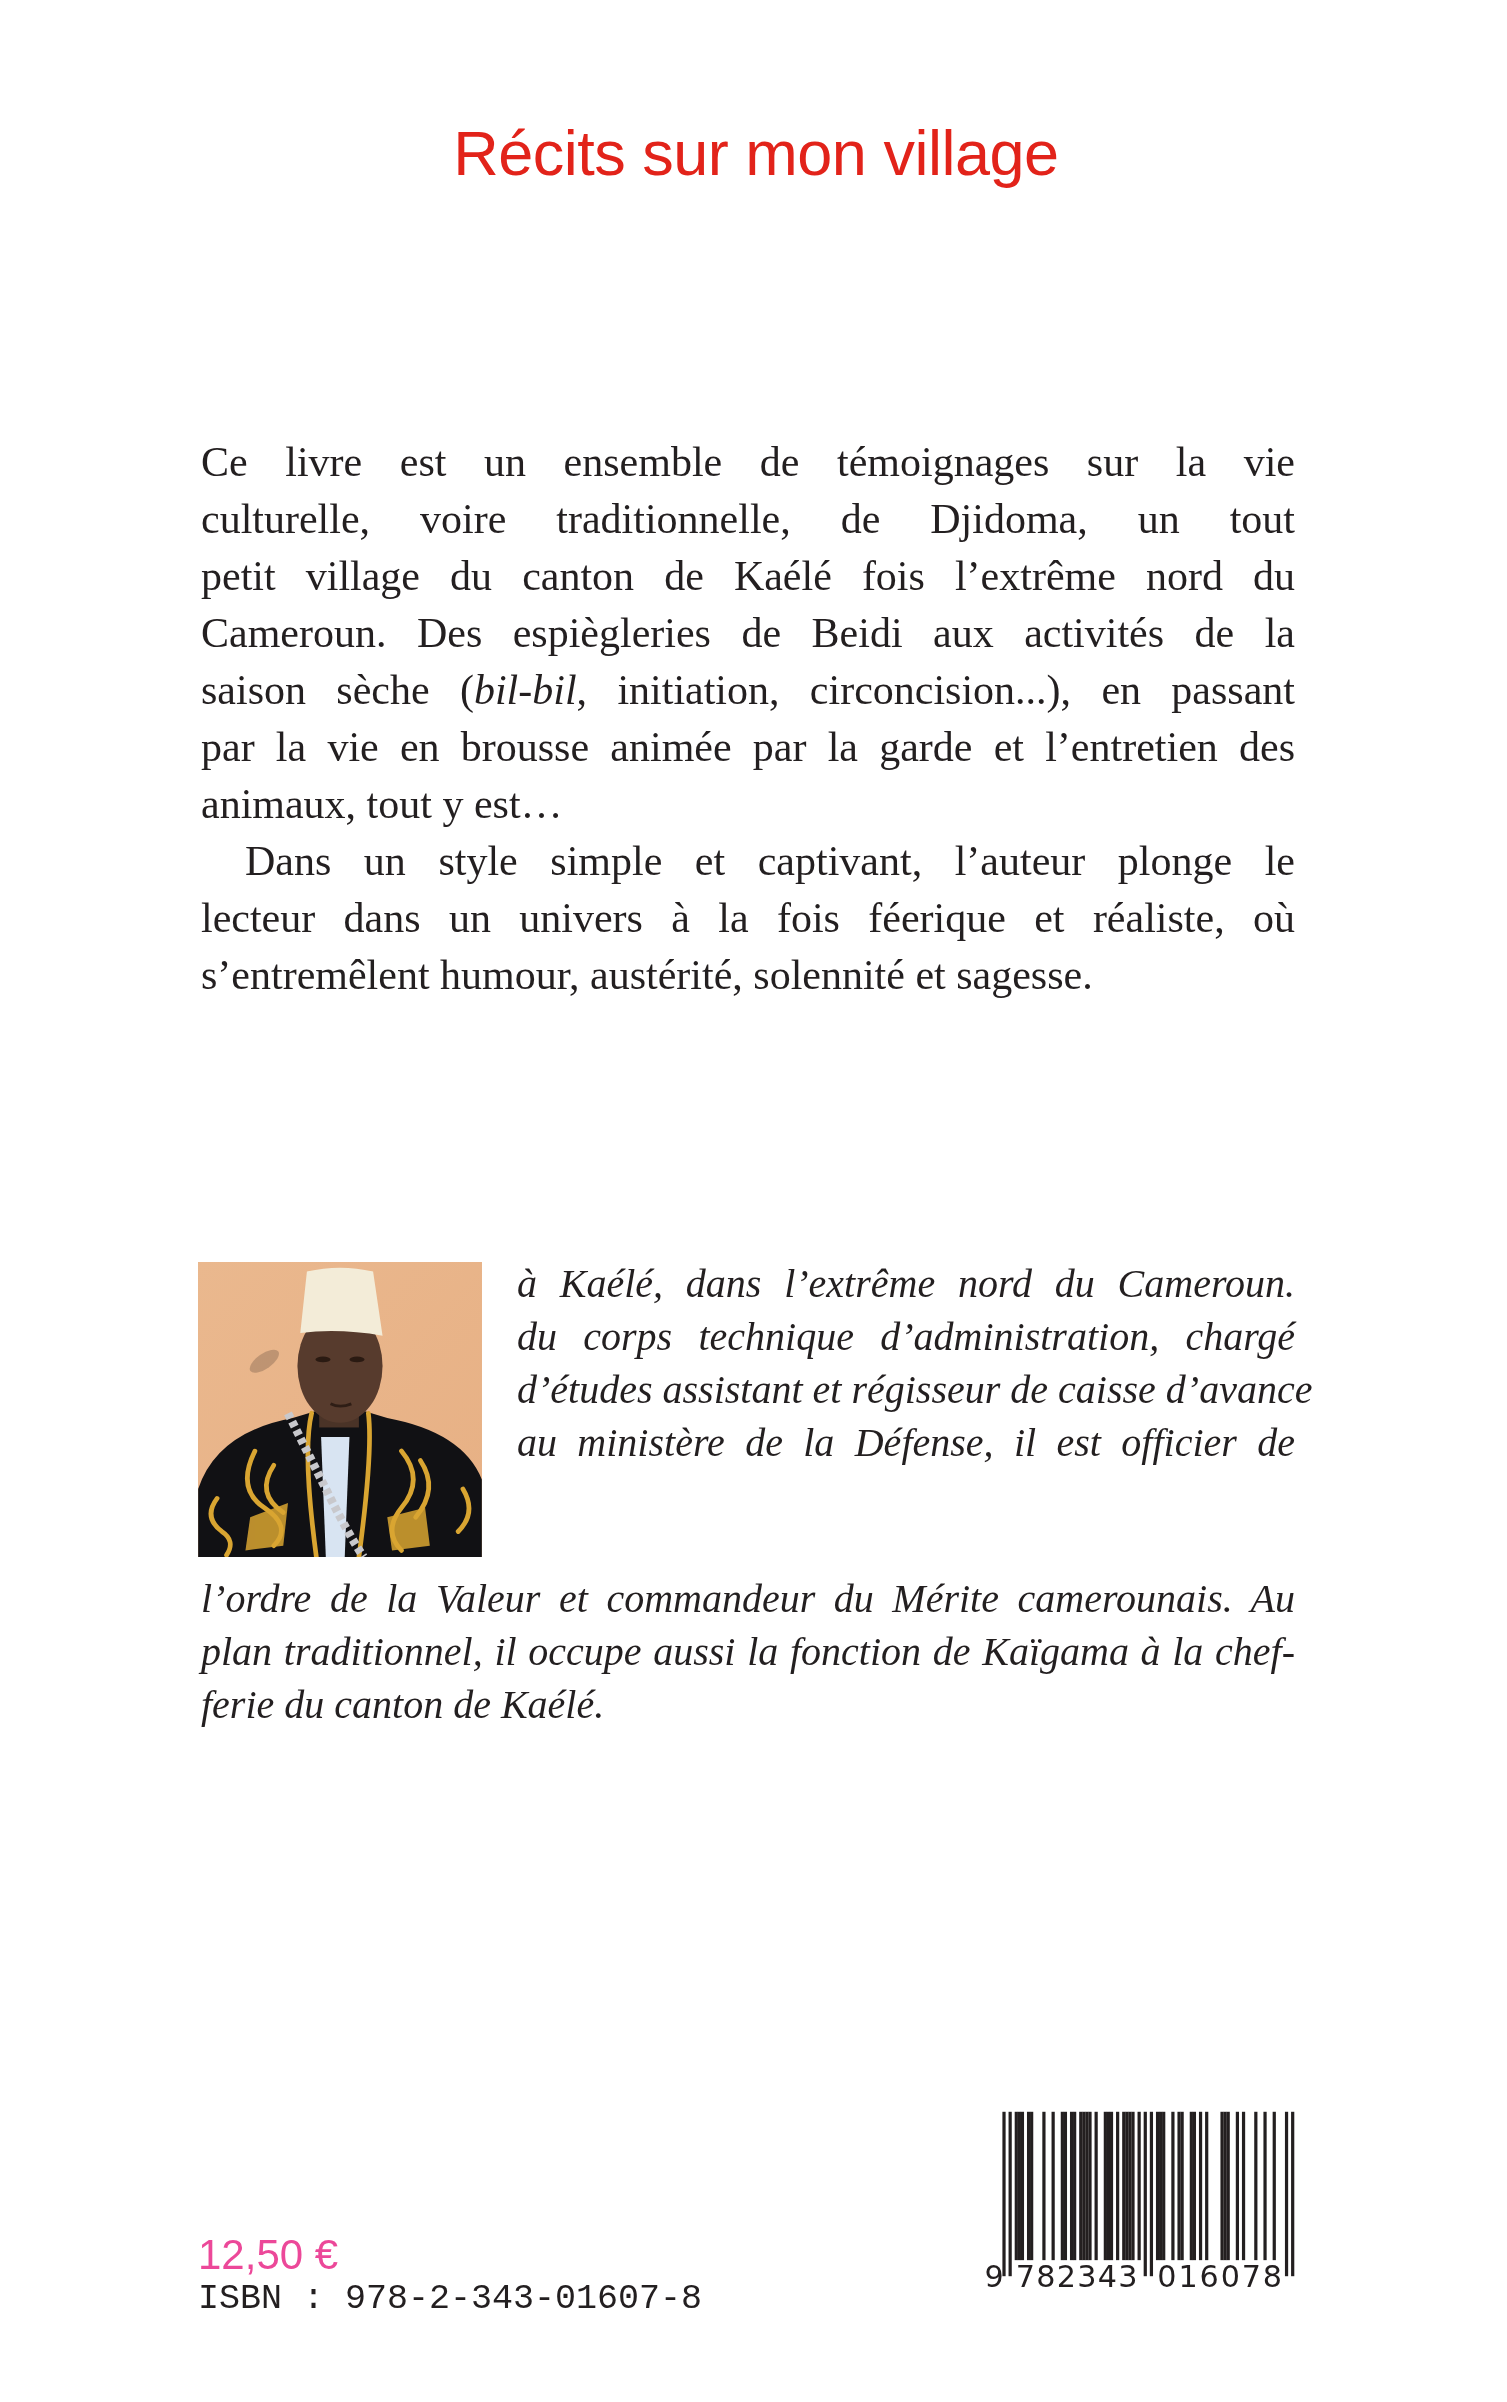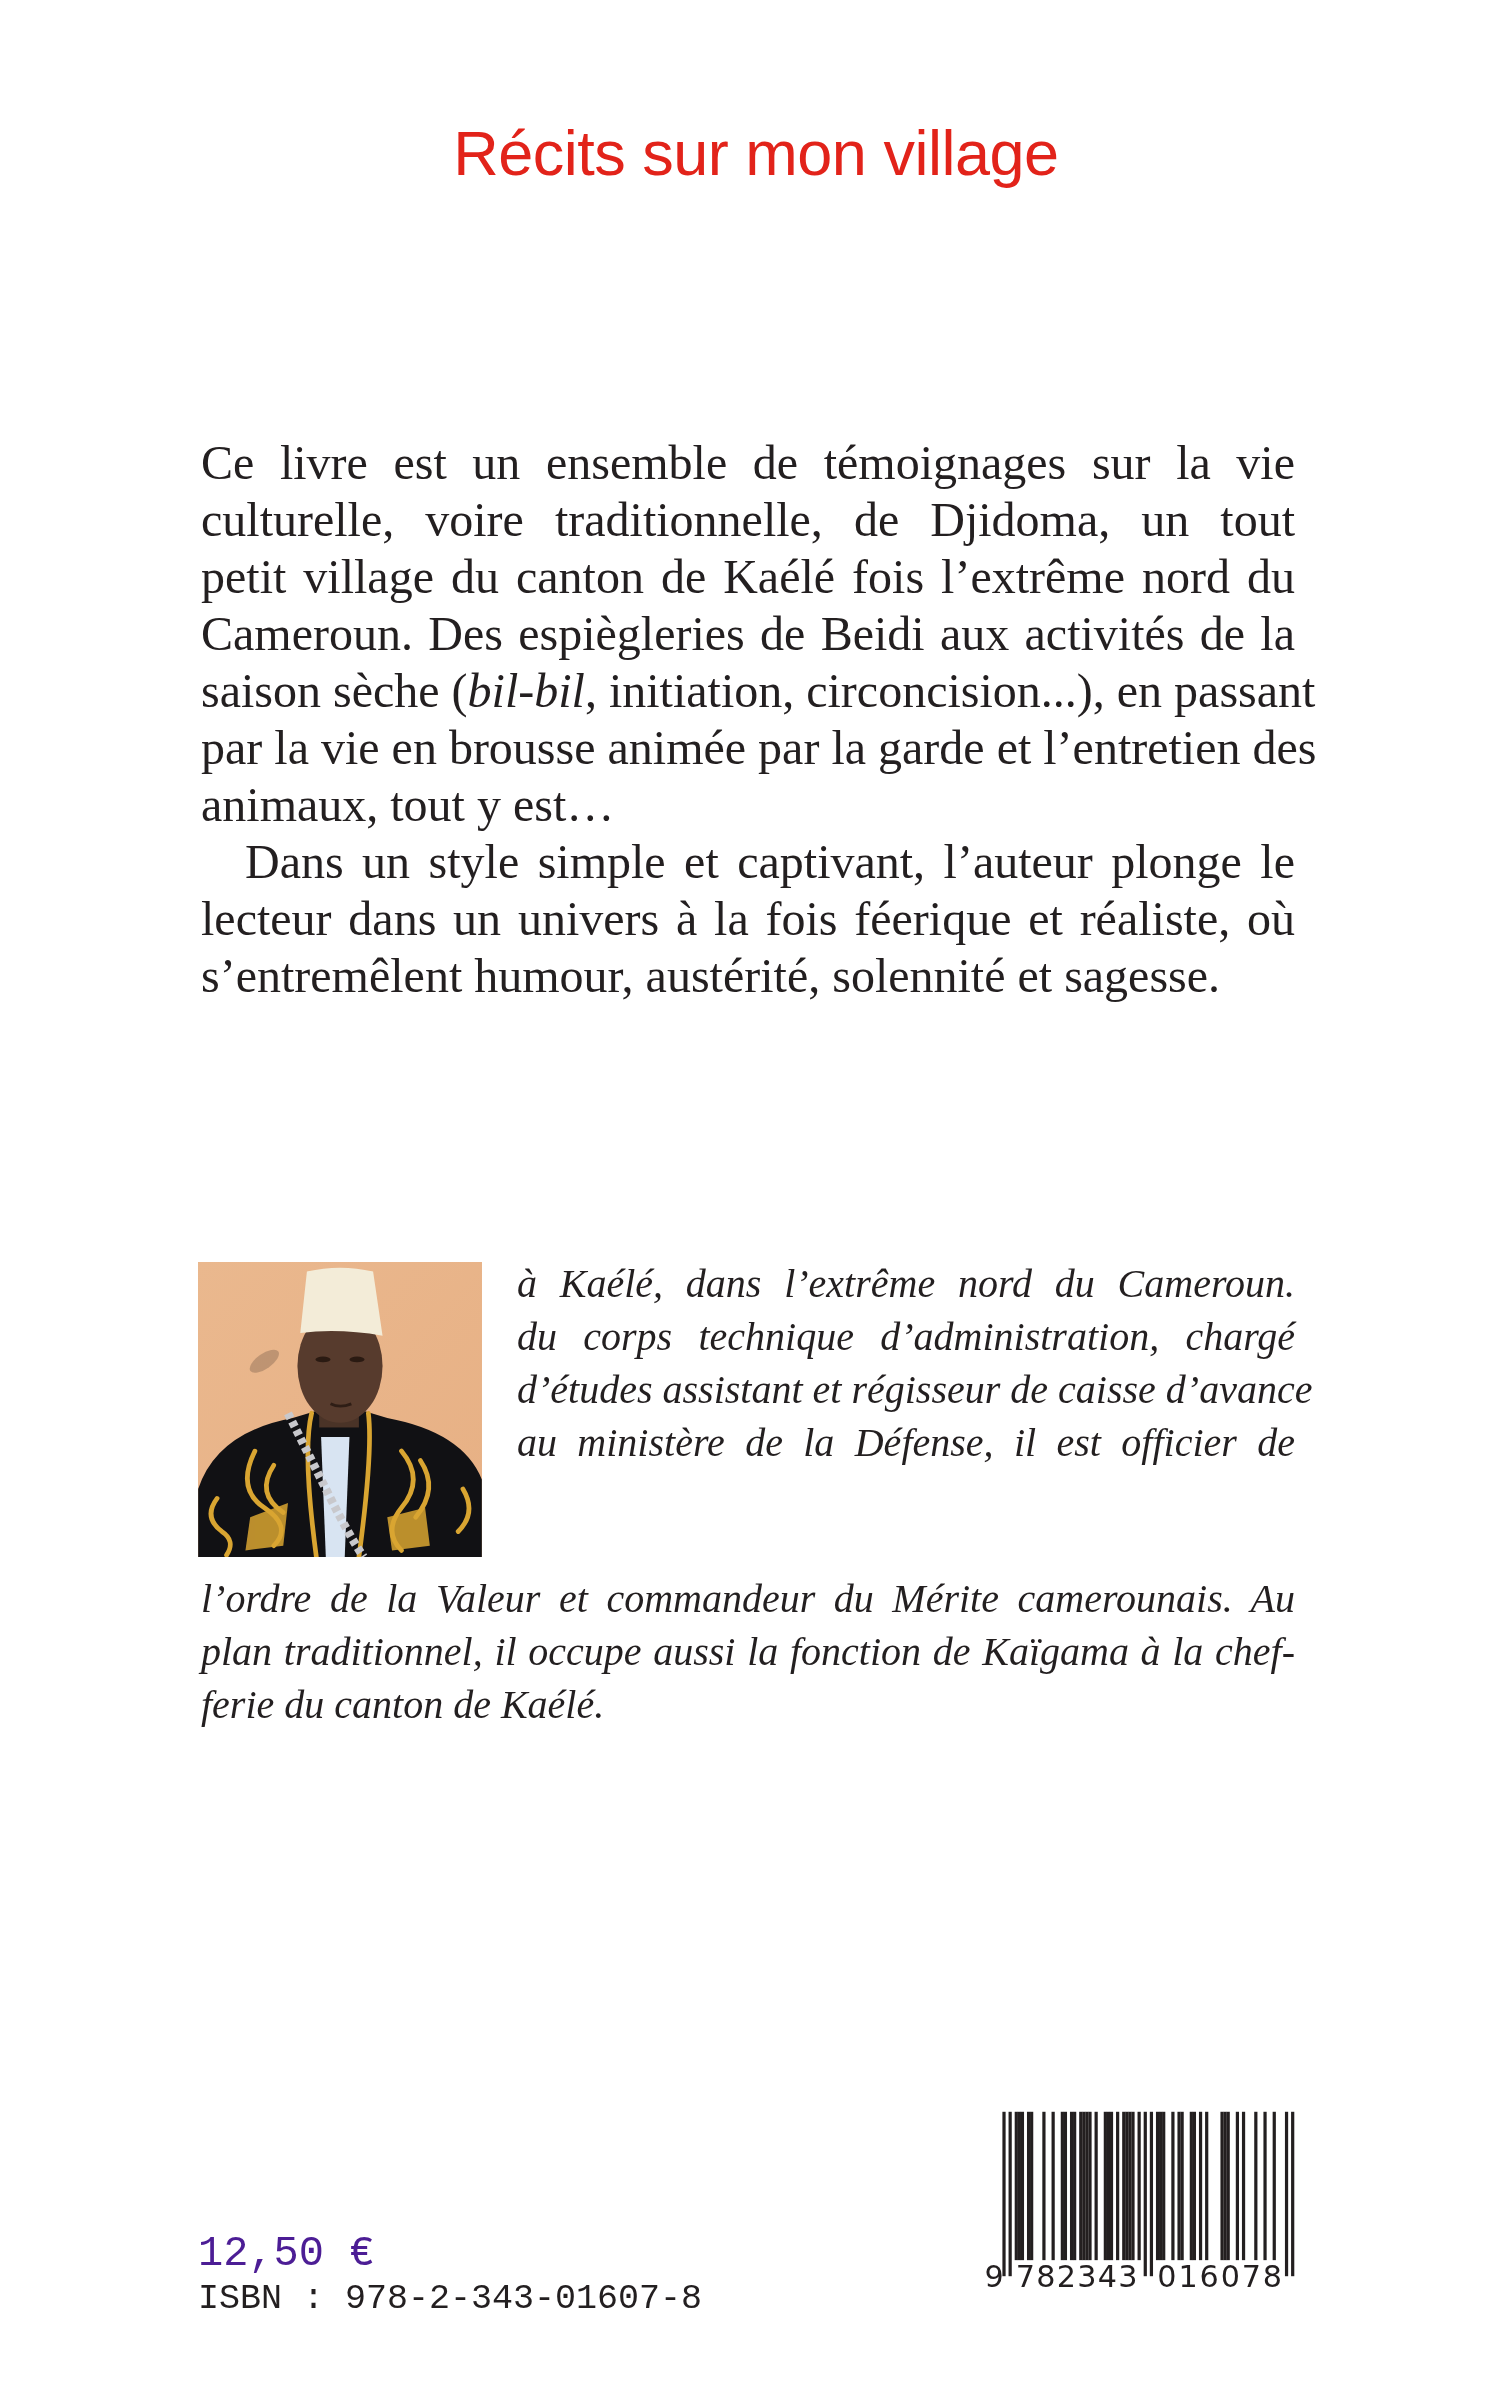--- a/index.html
+++ b/index.html
@@ -5,21 +5,21 @@
   html, body { margin: 0; padding: 0; background: #ffffff; }
   body { width: 1508px; height: 2403px; position: relative; overflow: hidden; }
   .title {
     position: absolute; left: 0; width: 1508px; top: 115px;
     text-align: center; font-family: "Liberation Sans", sans-serif;
     font-size: 63px; line-height: 76px; color: #e2231a; letter-spacing: -0.5px;
     padding-left: 1.9px;
   }
   .blurb {
     position: absolute; left: 201px; width: 1094px; top: 434px;
-    font-family: "Liberation Serif", serif; font-size: 48px; line-height: 57px;
+    font-family: "Liberation Serif", serif; font-size: 42px; line-height: 57px;
     color: #231f20;
   }
   .line {
     display: block; height: 57px; white-space: nowrap;
     text-align: justify; text-align-last: justify;
   }
   .line.last { text-align-last: left; }
   .line.indent { padding-left: 44px; }
   .photo {
     position: absolute; left: 198px; top: 1262px; width: 284px; height: 295px;
@@ -29,21 +29,21 @@
     position: absolute; font-family: "Liberation Serif", serif; font-style: italic;
     font-size: 40px; line-height: 53px; color: #231f20;
   }
   .bio .bl { display: block; height: 53px; white-space: nowrap; text-align: justify; text-align-last: justify; }
   .bio .bl.last { text-align-last: left; }
   .bio b { font-weight: bold; }
   .bio-top { left: 517px; width: 778px; top: 1257px; }
   .bio-bottom { left: 201px; width: 1094px; top: 1572px; }
   .price {
     position: absolute; left: 198px; top: 2232px;
-    font-family: Liberation Mono, monospace; font-size: 42px; line-height: 45px; color: #4c1d95;
+    font-family: Liberation Sans, sans-serif; font-size: 42px; line-height: 45px; color: #ec4899;
   }
   .isbn {
     position: absolute; left: 198px; top: 2279px;
     font-family: Liberation Mono, monospace; font-size: 35px; line-height: 40px; color: #231f20;
   }
   .barcode { position: absolute; left: 975px; top: 2108px; width: 326px; height: 189px; }
 </style>
 </head>
 <body>
 

